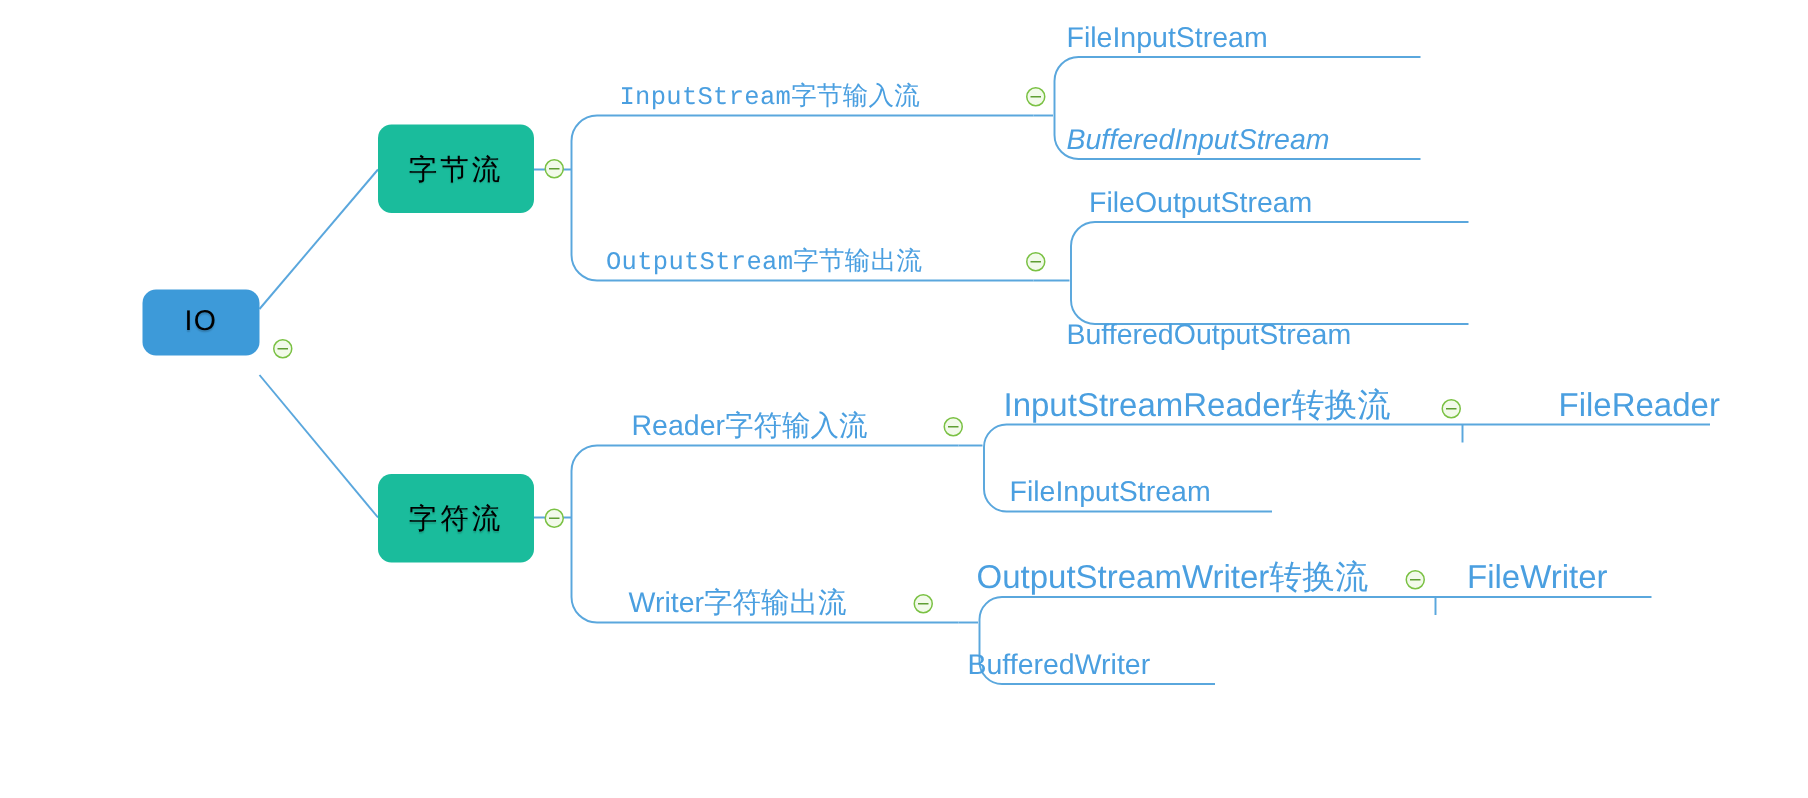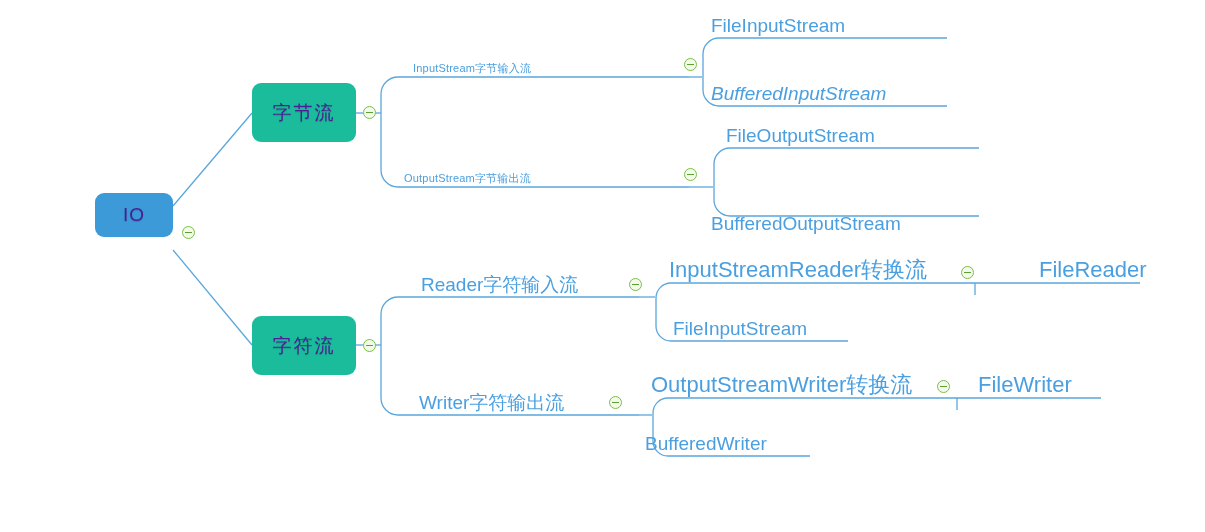--- a/index.html
+++ b/index.html
@@ -23,21 +23,21 @@
     height: 532px;
     pointer-events: none;
   }
   
   .node-box {
     position: absolute;
     border-radius: 9px;
     display: flex;
     align-items: center;
     justify-content: center;
-    color: #4c1d95;
+    color: #000000;
     box-sizing: border-box;
     text-shadow: 0 1px 1px rgba(0,0,0,.18);
   }
   .node-box.root {
     background: #3d9ad9;
     left: 95px; top: 193px;
     width: 78px; height: 44px;
     font-size: 19px;
     letter-spacing: 1px;
   }
@@ -53,22 +53,22 @@
 
   
   .label {
     position: absolute;
     color: #4a9fe0;
     white-space: nowrap;
     line-height: 1;
     transform: translateY(-100%);
   }
   .label.mono {
-    font-family: Liberation Sans, sans-serif;
-    font-size: 11px;
+    font-family: Liberation Mono, monospace;
+    font-size: 17px;
     letter-spacing: .2px;
   }
   .label.sans {
     font-family: "Liberation Sans", sans-serif;
     font-size: 22px;
   }
   .label.sans-lg {
     font-family: "Liberation Sans", sans-serif;
     font-size: 19px;
   }

